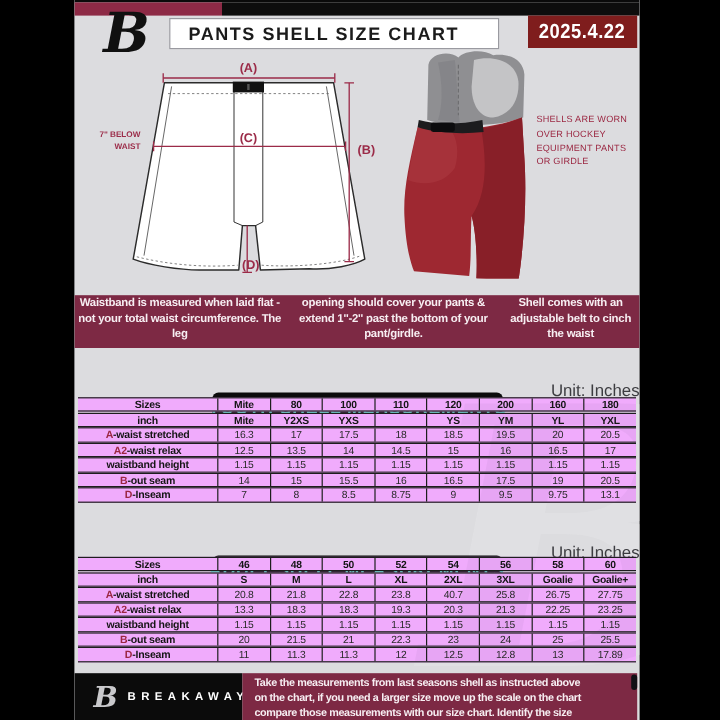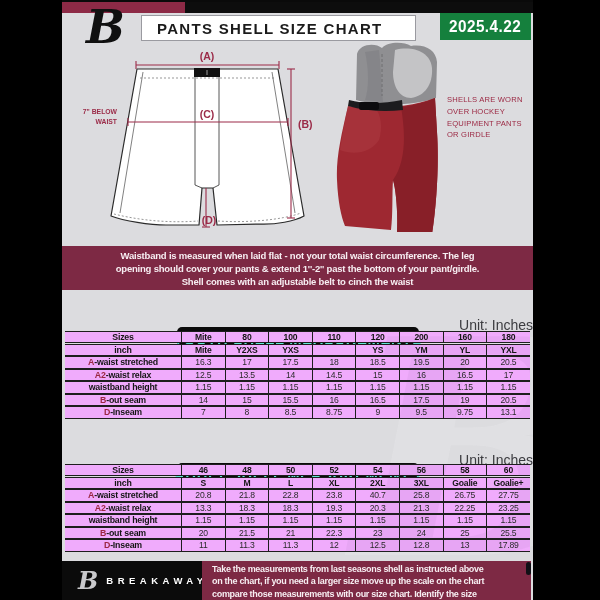--- a/index.html
+++ b/index.html
@@ -7,30 +7,30 @@
        font-family:"Liberation Sans",sans-serif;}
   .page{position:absolute;left:62px;top:0;width:471px;height:600px;background:#dcdcdf;overflow:hidden;}
   .top-black{position:absolute;top:0;left:0;width:100%;height:2px;background:#0a0a0a;}
   .strip-maroon{position:absolute;top:2px;left:0;width:123px;height:11px;background:#8d2a46;}
   .strip-black{position:absolute;top:2px;left:123px;right:0;height:11px;background:#0d0d0d;}
   .logo-b{position:absolute;left:24px;top:4px;font-family:"DejaVu Serif",serif;font-style:italic;
           font-weight:bold;font-size:46px;line-height:1;color:#101010;z-index:4;}
   .title-box{position:absolute;left:79px;top:15px;width:275px;height:26px;background:#fff;
              border:1px solid #9a9aa0;display:flex;align-items:center;box-sizing:border-box;z-index:3;}
   .title-box span{font-size:15px;font-weight:700;letter-spacing:1.3px;color:#1b1b1b;padding-left:15px;white-space:nowrap;}
-  .date-box{position:absolute;left:378px;top:13px;width:91px;height:27px;background:#15803d;
+  .date-box{position:absolute;left:378px;top:13px;width:91px;height:27px;background:#7f1d1d;
             display:flex;align-items:center;justify-content:center;z-index:3;}
   .date-box span{color:#fff;font-weight:700;font-size:17px;letter-spacing:.5px;transform:scaleX(.9);white-space:nowrap;}
   svg text{font-family:"Liberation Sans",sans-serif;}
   .diagram-svg{position:absolute;left:0;top:48px;width:260px;height:184px;z-index:2;}
   .photo-svg{position:absolute;left:273px;top:40px;width:110px;height:192px;z-index:2;}
   .photo-caption{position:absolute;left:385px;top:94px;z-index:2;color:#9b2742;font-weight:400;
                  font-size:7.6px;line-height:11.8px;letter-spacing:.2px;}
   .info-banner{position:absolute;left:0;top:246px;width:100%;height:44px;background:#7d2944;z-index:2;
-               display:flex;flex-direction:column;justify-content:center;text-align:center;}
+               display:flex;flex-direction:row;justify-content:center;text-align:center;}
   .info-banner span{display:block;color:#f7eef2;font-weight:700;font-size:9.5px;letter-spacing:-.2px;line-height:13px;}
   .banner{position:absolute;left:50%;transform:translateX(-50%);width:242px;height:25px;background:#0b0b0b;
           border-radius:5px;color:#5eead4;display:flex;align-items:center;justify-content:center;z-index:2;margin-top:36px;}
   .banner span{font-weight:700;font-size:18px;letter-spacing:.8px;transform:scaleX(.82);white-space:nowrap;}
   .banner.youth{top:291px;} .banner.adult{top:427px;}
   .unit{position:absolute;left:0;width:100%;text-align:right;font-size:14px;color:#3c3c40;z-index:2;}
   .unit.u1{top:317px;} .unit.u2{top:452px;}
   .table{position:absolute;left:3px;width:465px;z-index:2;}
   .table.youth{top:331px;} .table.adult{top:464px;}
   .trow{display:flex;height:12.45px;background:#f0abfc;border-top:1.2px solid #1e1e1e;

